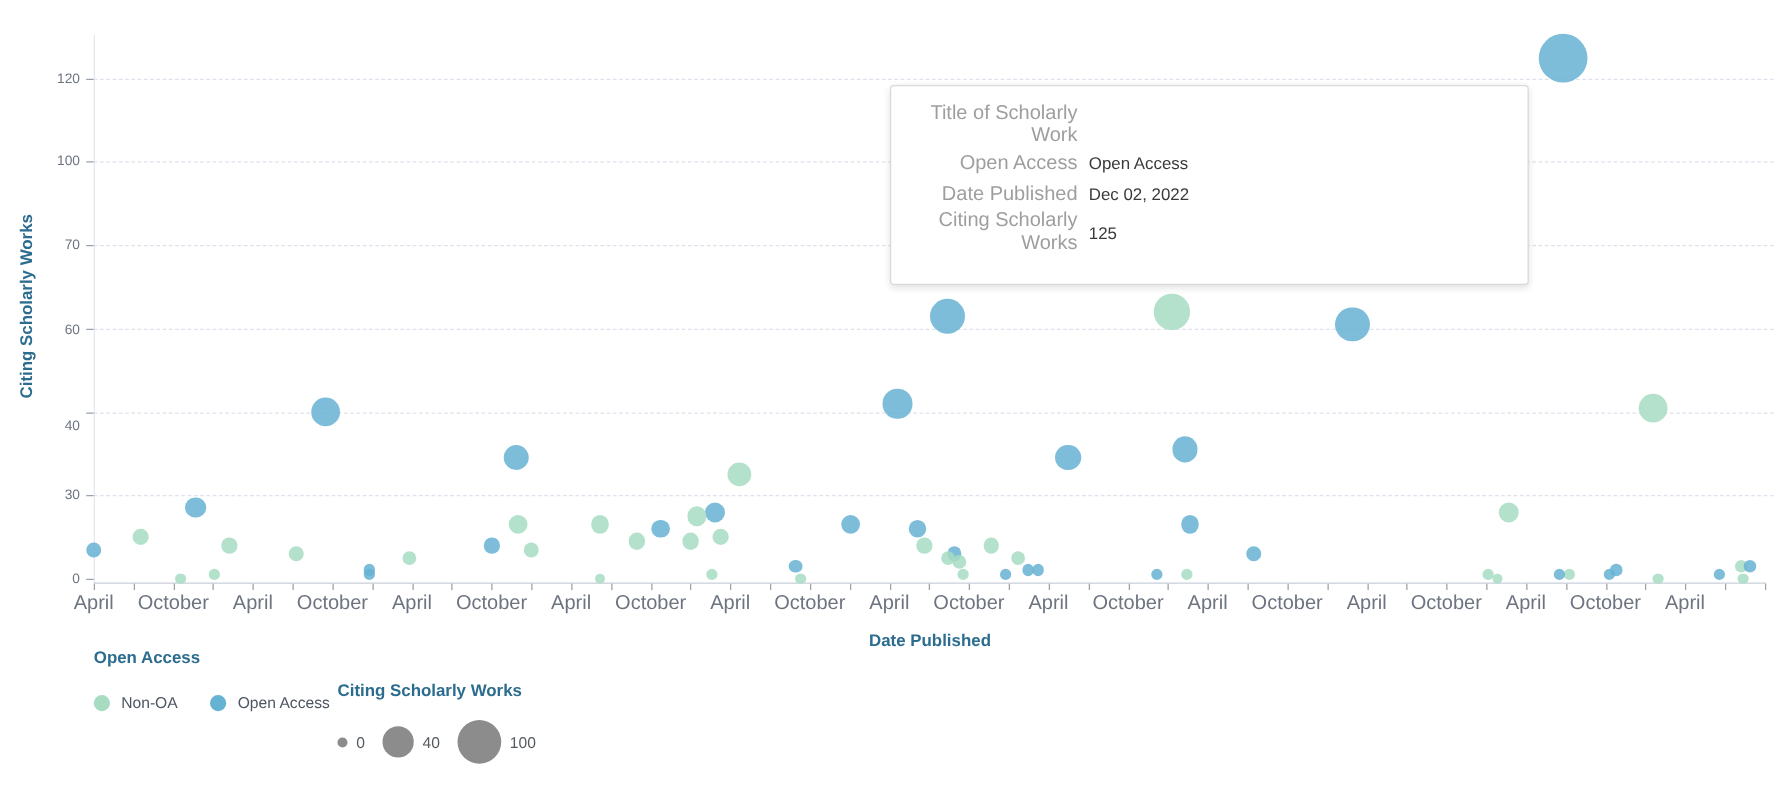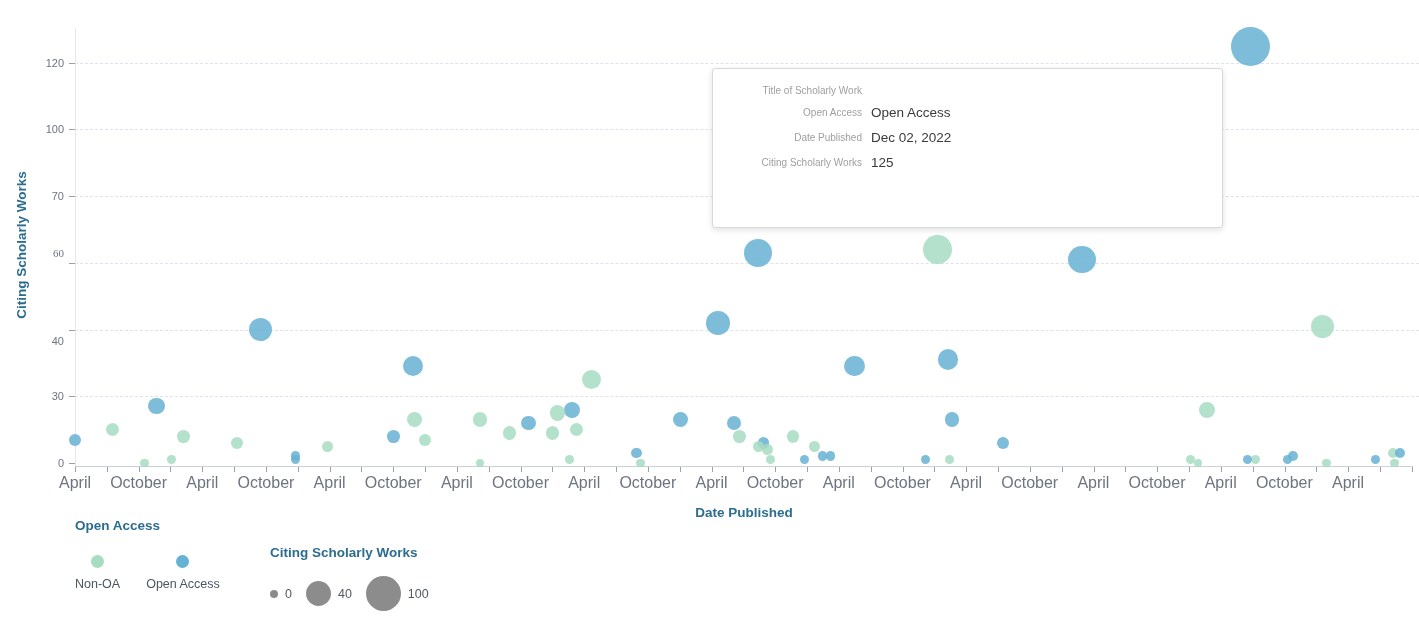--- a/index.html
+++ b/index.html
@@ -25,29 +25,29 @@
 
   
   .bubble { position:absolute; border-radius:50%; opacity:0.85; }
 
   
   .tooltip { position:absolute; left:712px; top:68px; width:511px; min-height:160px;
              background:#fff; border:1px solid #d9d9d9; border-radius:3px;
              box-shadow:0 2px 6px rgba(0,0,0,0.12); padding:13px 16px 12px 12px; z-index:50; }
   .tt-row { display:flex; align-items:center; line-height:25px; }
   .tt-label { width:146px; min-width:146px; text-align:right; padding-right:9px;
-              font-size:10px; color:#9e9e9e; line-height:18px; }
+              font-size:16px; color:#9e9e9e; line-height:18px; }
   .tt-value { font-size:13.5px; color:#3a3a3a; line-height:25px; }
   .tt-row.multiline .tt-value { line-height:24px; }
 
   
   .legend-color { position:absolute; left:75px; top:518px; }
   .legend-title { font-size:13.5px; font-weight:bold; color:#2c6d8f; }
   .legend-items { display:flex; align-items:center; margin-top:22px; gap:26px; }
-  .legend-item { display:flex; align-items:center; gap:9px; cursor:pointer;flex-direction:column; }
+  .legend-item { display:flex; align-items:center; gap:9px; cursor:pointer; }
   .legend-dot { width:13px; height:13px; border-radius:50%; }
   .legend-item-label { font-size:12.5px; color:#4c5560; }
 
   .legend-size { position:absolute; left:270px; top:545px; }
   .legend-size .legend-items { margin-top:16px; gap:14px; }
   .size-item { display:flex; align-items:center; gap:7px; }
   .size-circle { border-radius:50%; }
   .size-item-label { font-size:12.5px; color:#555a60; }
 </style>
 </head>
@@ -66,21 +66,21 @@
       <div class="gridline" style="top: 62.68px;"></div>
     </div>
   <div id="y-ticks">
       <div class="y-tick-dash" style="top: 463px;"></div>
       <div class="y-tick-label" style="top: 457px;">0</div>
       <div class="y-tick-dash" style="top: 396.28px;"></div>
       <div class="y-tick-label" style="top: 390.28px;">30</div>
       <div class="y-tick-dash" style="top: 329.56px;"></div>
       <div class="y-tick-label" style="top: 335px;">40</div>
       <div class="y-tick-dash" style="top: 262.84px;"></div>
-      <div class="y-tick-label" style="top: 247px; font-family: Liberation Serif, serif;">60</div>
+      <div class="y-tick-label" style="top: 258px;">60</div>
       <div class="y-tick-dash" style="top: 196.12px;"></div>
       <div class="y-tick-label" style="top: 190.12px;">70</div>
       <div class="y-tick-dash" style="top: 129.4px;"></div>
       <div class="y-tick-label" style="top: 123.4px;">100</div>
       <div class="y-tick-dash" style="top: 62.68px;"></div>
       <div class="y-tick-label" style="top: 56.68px;">120</div>
     </div>
   <div id="x-ticks">
       <div class="x-tick-mark" style="left: 75px;"></div>
       <div class="x-tick-mark" style="left: 106.83px;"></div>

